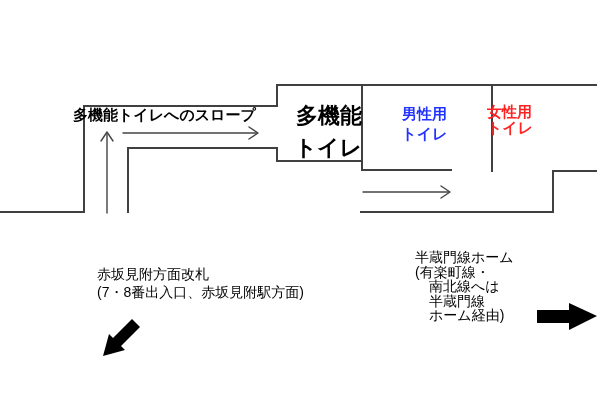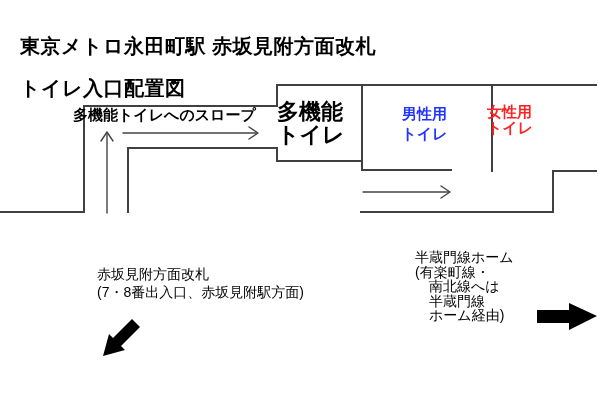--- a/index.html
+++ b/index.html
@@ -4,21 +4,21 @@
 <style>
   html,body{margin:0;padding:0;background:#fff;}
   .stage{
     position:relative;width:600px;height:400px;background:#ffffff;overflow:hidden;
     font-family:"Liberation Sans","DejaVu Sans",sans-serif;color:#000;
   }
   .stage svg{position:absolute;left:0;top:0;}
   .lbl{position:absolute;white-space:pre-line;color:#000;}
   .title{left:20px;top:15px;font-size:20px;font-weight:bold;line-height:21px;letter-spacing:0.5px;}
   .ramp-label{left:73px;top:106px;font-size:15px;font-weight:bold;white-space:nowrap;}
-  .box-label{left:277px;top:100px;width:85px;text-align:left;font-size:22px;font-weight:bold;line-height:23px;}
+  .box-label{left:277px;top:100px;width:85px;text-align:right;font-size:22px;font-weight:bold;line-height:32px;}
   .mens-label{left:357px;top:104px;width:135px;text-align:center;font-size:15px;font-weight:bold;line-height:20px;}
   .womens-label{left:487px;top:104px;width:135px;font-size:15px;font-weight:bold;line-height:16px;}
   .hall-ramp-label{left:233px;top:174px;font-size:13px;line-height:14px;}
   .gate-label{left:97px;top:265px;font-size:14px;line-height:18px;}
   .platform-label{left:415px;top:250px;font-size:14px;line-height:14.5px;}
   .wall{fill:none;stroke:#404040;stroke-width:2;shape-rendering:crispEdges;}
   .thin-arrow{fill:none;stroke:#444;stroke-width:1.4;stroke-linecap:round;stroke-linejoin:round;}
   .big-arrow{fill:#000;stroke:none;}
 </style>
 </head>
@@ -44,24 +44,20 @@
     </g>
     <g>
       <path class="thin-arrow" d="M363,192 H449"></path>
       <path class="thin-arrow" d="M441,186 L450,192 L441,198"></path>
     </g>
 
     <polygon class="big-arrow" points="103,356 125,350 121,346 140,327 132,319 113,338 109,334"></polygon>
     <polygon class="big-arrow" points="537,310 569,310 569,303 597,316 569,330 569,323 537,323"></polygon>
   </svg>
 
-  <div class="lbl title">
-    <div>東京メトロ永田町駅 赤坂見附方面改札</div>
-    <div>トイレ入口配置図</div>
-  </div>
 
   <div class="lbl ramp-label">多機能トイレへのスロープ</div>
 
   <div class="lbl box-label">多機能
 トイレ</div>
 
   <div class="lbl mens-label" style="color: rgb(34, 51, 255);">男性用
 トイレ</div>
 
   <div class="lbl womens-label" style="color: rgb(255, 34, 34);">女性用

